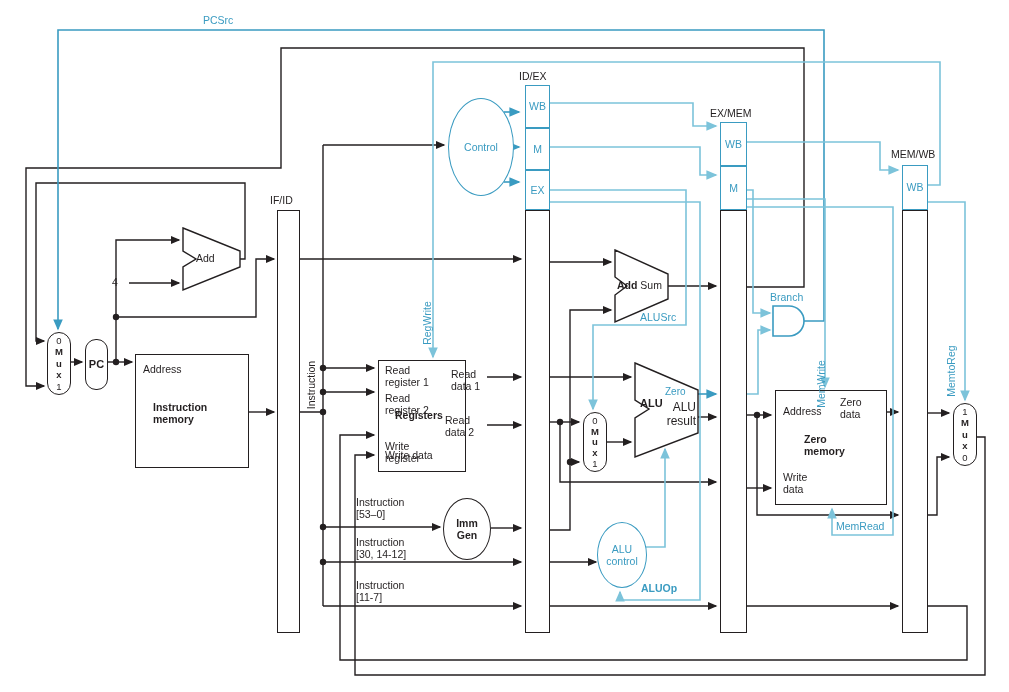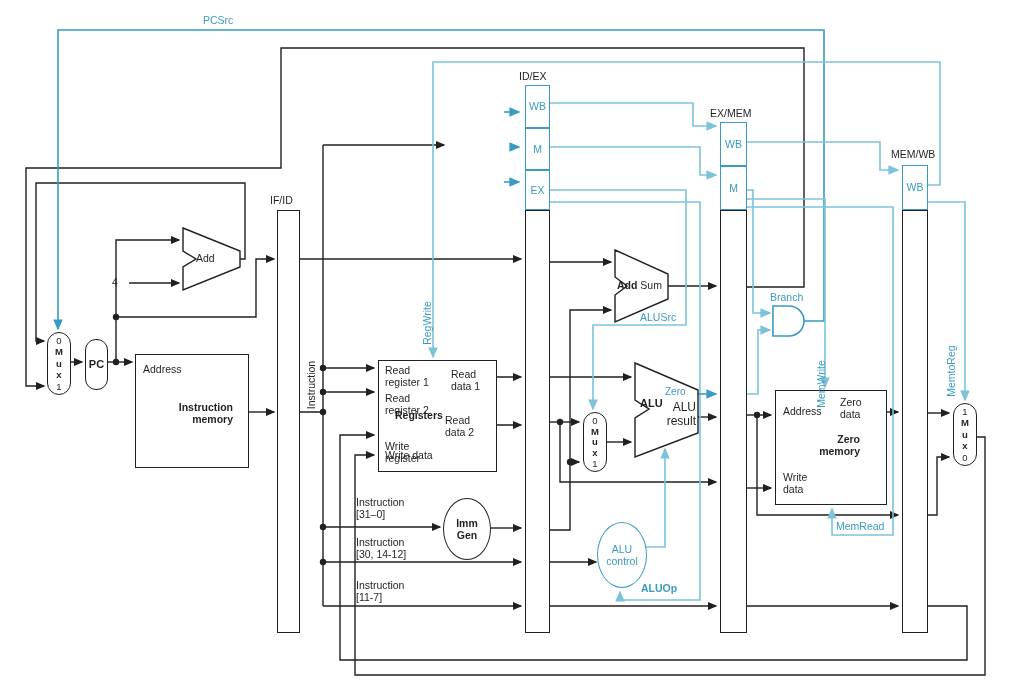--- a/index.html
+++ b/index.html
@@ -31,21 +31,21 @@
   .ellipse.black{border:1.5px solid var(--black);font-weight:bold;}
   .mux{position:absolute;border:1.5px solid var(--black);border-radius:12px;background:#fff;
     box-sizing:border-box;display:flex;flex-direction:column;justify-content:space-between;
     align-items:center;padding:3px 0;font-size:9.5px;line-height:1;}
   .mux .mletter{font-weight:bold;}
   .lbl{position:absolute;white-space:nowrap;}
   .blue-t{color:var(--blue);}
   .bold{font-weight:bold;}
   .wrap{white-space:normal;}
   .rot{transform:rotate(-90deg);text-align:center;}
-  .ctr{text-align:right;border-radius:11px;}
+  .ctr{text-align:left;border-radius:11px;}
 </style>
 </head>
 <body>
 
 <div id="stage">
 
   <svg id="wires" width="1009" height="692" viewBox="0 0 1009 692">
     <defs>
       <marker id="ak" markerWidth="8" markerHeight="8" refX="6" refY="3" orient="auto">
         <path class="mk-k" d="M0,0 L7,3 L0,6 Z"></path>
@@ -199,37 +199,40 @@
 
   <div class="box bold ctr" style="left:85px;top:339px;width:23px;height:51px;display:flex;align-items:center;justify-content:center;font-size:11px;">
     <span>PC</span>
   </div>
 
   <div class="box" style="left:135px;top:354px;width:114px;height:114px;">
     <div class="lbl" style="left:7px;top:8px;">Address</div>
     <div class="abs bold ctr wrap" style="left:17px;top:46px;width:80px;">Instruction memory</div>
   </div>
 
-  <div class="box" style="left:378px;top:360px;width:119px;height:112px;">
+  <div class="box" style="left:378px;top:360px;width:88px;height:112px;">
     <div class="abs wrap" style="left:6px;top:3px;width:58px;">Read register 1</div>
     <div class="abs wrap" style="left:6px;top:31px;width:58px;">Read register 2</div>
     <div class="abs wrap" style="left:6px;top:79px;width:52px;">Write register</div>
     <div class="abs wrap" style="left:6px;top:88px;width:52px;">Write data</div>
     <div class="abs wrap" style="left:72px;top:7px;width:38px;">Read data 1</div>
     <div class="abs wrap" style="left:66px;top:53px;width:40px;">Read data 2</div>
     <div class="abs bold" style="left:16px;top:48px;">Registers</div>
   </div>
 
   <div class="box" style="left:775px;top:390px;width:112px;height:115px;">
     <div class="lbl" style="left:7px;top:14px;">Address</div>
     <div class="abs wrap" style="left:64px;top:5px;width:34px;">Zero data</div>
     <div class="abs bold ctr wrap" style="left:28px;top:42px;width:56px;">Zero memory</div>
     <div class="abs wrap" style="left:7px;top:80px;width:40px;">Write data</div>
   </div>
 
+  <div class="ellipse blue" style="left:448px;top:98px;width:66px;height:98px;">
+    <span>Control</span>
+  </div>
   <div class="ellipse black" style="left:443px;top:498px;width:48px;height:62px;">
     <span class="wrap" style="width:30px;">Imm Gen</span>
   </div>
   <div class="ellipse blue" style="left:597px;top:522px;width:50px;height:66px;">
     <span class="wrap" style="width:48px;">ALU control</span>
   </div>
 
   <div class="lbl blue-t" style="left:203px;top:14px;">PCSrc</div>
   <div class="lbl" style="left:196px;top:252px;">Add</div>
   <div class="lbl" style="left:112px;top:276px;">4</div>
@@ -245,21 +248,21 @@
   <div class="lbl blue-t" style="left:770px;top:291px;">Branch</div>
   <div class="lbl blue-t" style="left:836px;top:520px;">MemRead</div>
 
   <div class="abs rot" style="left:282px;top:379px;width:58px;">Instruction</div>
   <div class="abs rot blue-t" style="left:396px;top:317px;width:62px;">RegWrite</div>
   <div class="abs rot blue-t" style="left:786px;top:378px;width:70px;">MemWrite</div>
   <div class="abs rot blue-t" style="left:918px;top:365px;width:66px;">MemtoReg</div>
 
   <div class="abs" style="left:356px;top:496px;">
     <div>Instruction</div>
-    <div>[31–0]</div>
+    <div>[53–0]</div>
   </div>
   <div class="abs" style="left:356px;top:536px;">
     <div>Instruction</div>
     <div>[30, 14-12]</div>
   </div>
   <div class="abs" style="left:356px;top:579px;">
     <div>Instruction</div>
     <div>[11-7]</div>
   </div>
 

